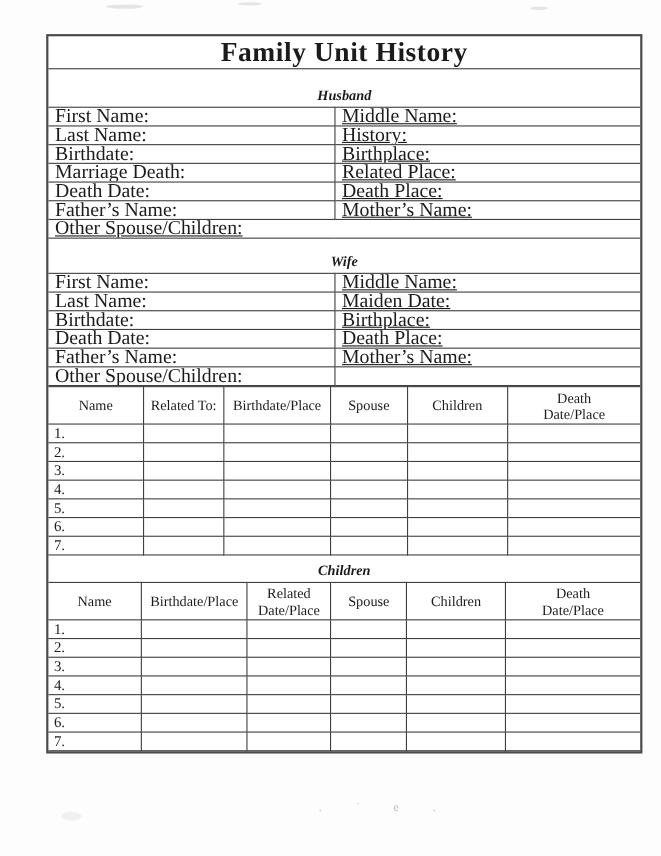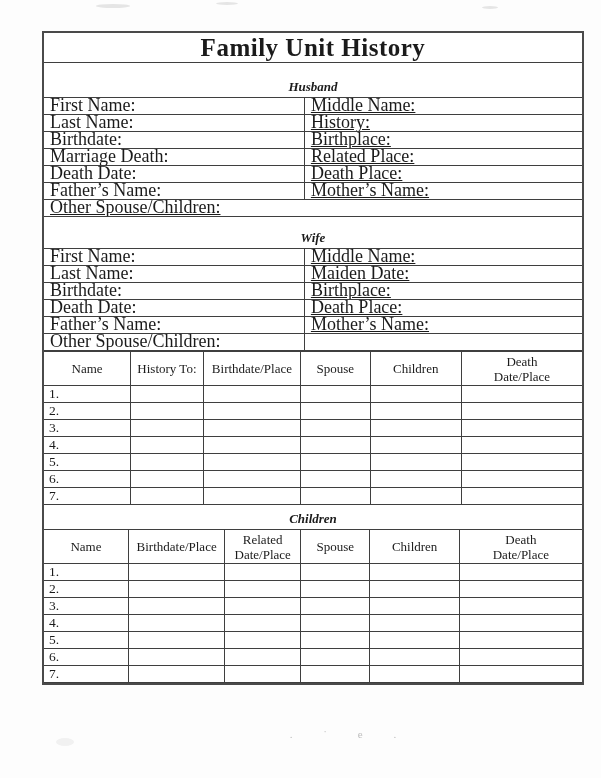--- a/index.html
+++ b/index.html
@@ -153,21 +153,21 @@
       <col style="width:16.1%">
         <col style="width:13.5%">
         <col style="width:18.1%">
       <col style="width:12.9%">
         <col style="width:17.0%">
         <col style="width:22.4%">
     </colgroup>
     <thead>
         <tr>
           <th><span class="hwrap">Name</span></th>
-          <th><span class="hwrap">History To:</span></th>
+          <th><span class="hwrap">Related To:</span></th>
           <th><span class="hwrap">Birthdate/Place</span></th>
           <th><span class="hwrap">Spouse</span></th>
           <th><span class="hwrap">Children</span></th>
           <th><span class="hwrap">Death Date/Place</span></th>
         </tr>
       </thead>
     <tbody>
         <tr>
           <td>1.</td>
           <td></td>

